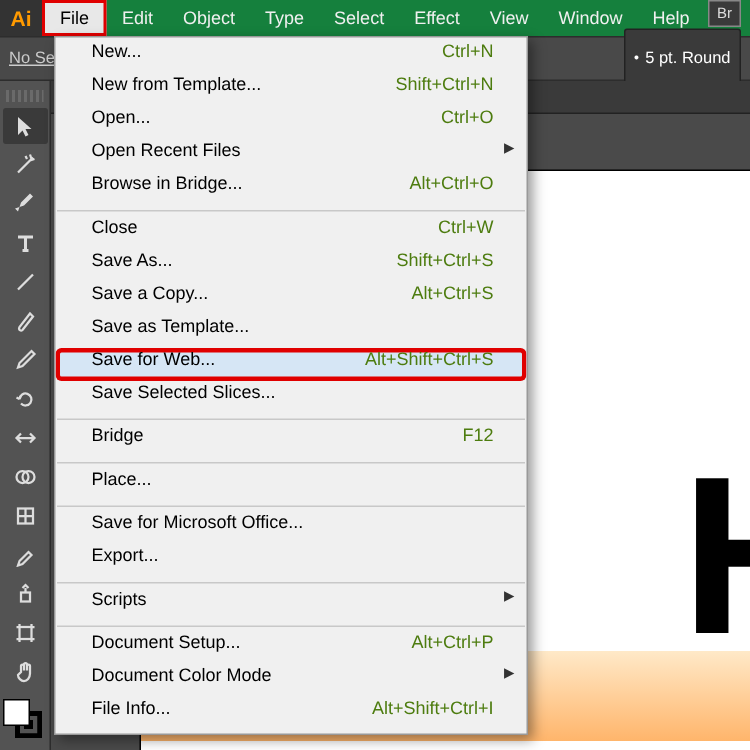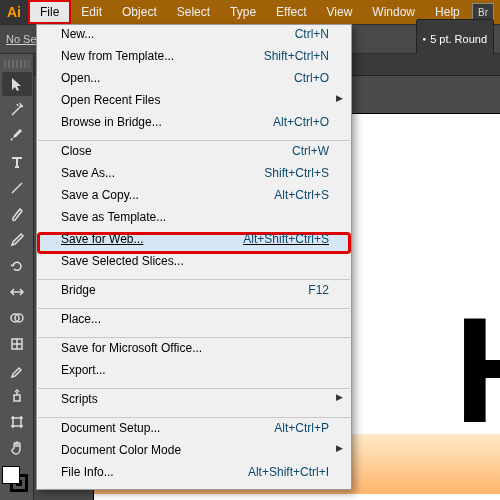--- a/index.html
+++ b/index.html
@@ -1,19 +1,19 @@
 <!DOCTYPE html>
 <html><head>
 <meta charset="utf-8">
 <style>
   * { margin: 0; padding: 0; box-sizing: border-box; font-family: "Segoe UI", Tahoma, sans-serif; }
   body { background: #fff; width: 500px; height: 500px; overflow: hidden; position: relative; }
   .app { width: 500px; height: 500px; position: relative; }
 
-  .menubar { height: 24px; background: #a16207; display: flex; align-items: center; color: #f0f0f0; font-size: 12px; }
+  .menubar { height: 24px; background: #15803d; display: flex; align-items: flex-start; color: #f0f0f0; font-size: 12px; }
   .app-logo { width: 28px; height: 24px; background: #333; display: flex; align-items: center; justify-content: center; color: #ff9a00; font-weight: bold; font-size: 14px; }
   .menubar-item { padding: 0 10px; cursor: pointer; height: 24px; line-height: 24px; }
   .menubar-item.active { background: #e8e8e8; color: #000; border: 2px solid #e00000; border-radius: 0; line-height: 20px; }
   .br-badge { margin-left: auto; margin-right: 6px; width: 22px; height: 18px; background: #3a3a3a; border: 1px solid #888; color: #ddd; font-size: 10px; display: flex; align-items: center; justify-content: center; }
 
   .optionsbar { height: 30px; background: #494949; border-top: 1px solid #2d2d2d; border-bottom: 1px solid #2d2d2d; display: flex; align-items: center; color: #ddd; font-size: 11px; padding: 0 6px; gap: 6px; }
   .nosel { color: #ccc; text-decoration: underline; }
   .stroke-field { margin-left: auto; display: flex; align-items: center; gap: 4px; }
   .stroke-box { background: #3a3a3a; border: 1px solid #222; color: #fff; font-size: 11px; padding: 13px 6px; border-radius: 2px; display: flex; align-items: center; gap: 4px; }
   .stroke-box::before { content: "●"; font-size: 6px; }
@@ -32,38 +32,38 @@
 
   .canvas { position: absolute; left: 34px; top: 0; right: 0; bottom: 0; background: #4a4a4a; }
   .doc-tab { height: 22px; background: #3a3a3a; border-bottom: 1px solid #222; }
   .artboard { position: absolute; left: 60px; top: 60px; width: 600px; height: 600px; background: #fff; box-shadow: 0 0 0 1px #000; }
   .art-stripe { position: absolute; left: 0; right: 0; top: 320px; height: 60px; background: linear-gradient(180deg,#ffe9c8,#ffb56b); }
   .art-text { position: absolute; left: 360px; top: 170px; font-size: 150px; font-weight: 900; color: #000; letter-spacing: -6px; }
 
   .dropdown { position: absolute; top: 24px; left: 36px; width: 316px; background: #f0f0f0; border: 1px solid #999; box-shadow: 3px 3px 8px rgba(0,0,0,0.4); font-size: 12px; color: #000; padding: 2px 0; }
   .menu-item { display: flex; align-items: flex-start; height: 22px; padding: 0 22px 0 24px; cursor: pointer; position: relative; white-space: nowrap; }
   .menu-sep { height: 1px; background: #c8c8c8; margin: 3px 1px; }
-  .menu-shortcut { margin-left: auto; color: #0c4a6e; }
+  .menu-shortcut { margin-left: auto; color: #4d7c0f; }
   .submenu-arrow { position: absolute; right: 8px; font-size: 9px; color: #333; }
-  .menu-item.highlight-red { box-shadow: inset 0 0 0 3px #e00000; border-radius: 4px; text-decoration: underline; }
+  .menu-item.highlight-red { box-shadow: inset 0 0 0 3px #e00000; border-radius: 4px; }
   .menu-item.hl-blue { background: #d6e6f5; }
 
 </style>
 </head>
 <body>
 
 <div class="app">
 
   <div class="menubar">
     <div class="app-logo">Ai</div>
     <div class="menubar-item active">File</div>
     <div class="menubar-item">Edit</div>
     <div class="menubar-item">Object</div>
+    <div class="menubar-item">Type</div>
     <div class="menubar-item">Select</div>
-    <div class="menubar-item">Type</div>
     <div class="menubar-item">Effect</div>
     <div class="menubar-item">View</div>
     <div class="menubar-item">Window</div>
     <div class="menubar-item">Help</div>
     <div class="br-badge">Br</div>
   </div>
 
   <div class="optionsbar">
     <span class="nosel">No Se</span>
     <div class="stroke-field">

